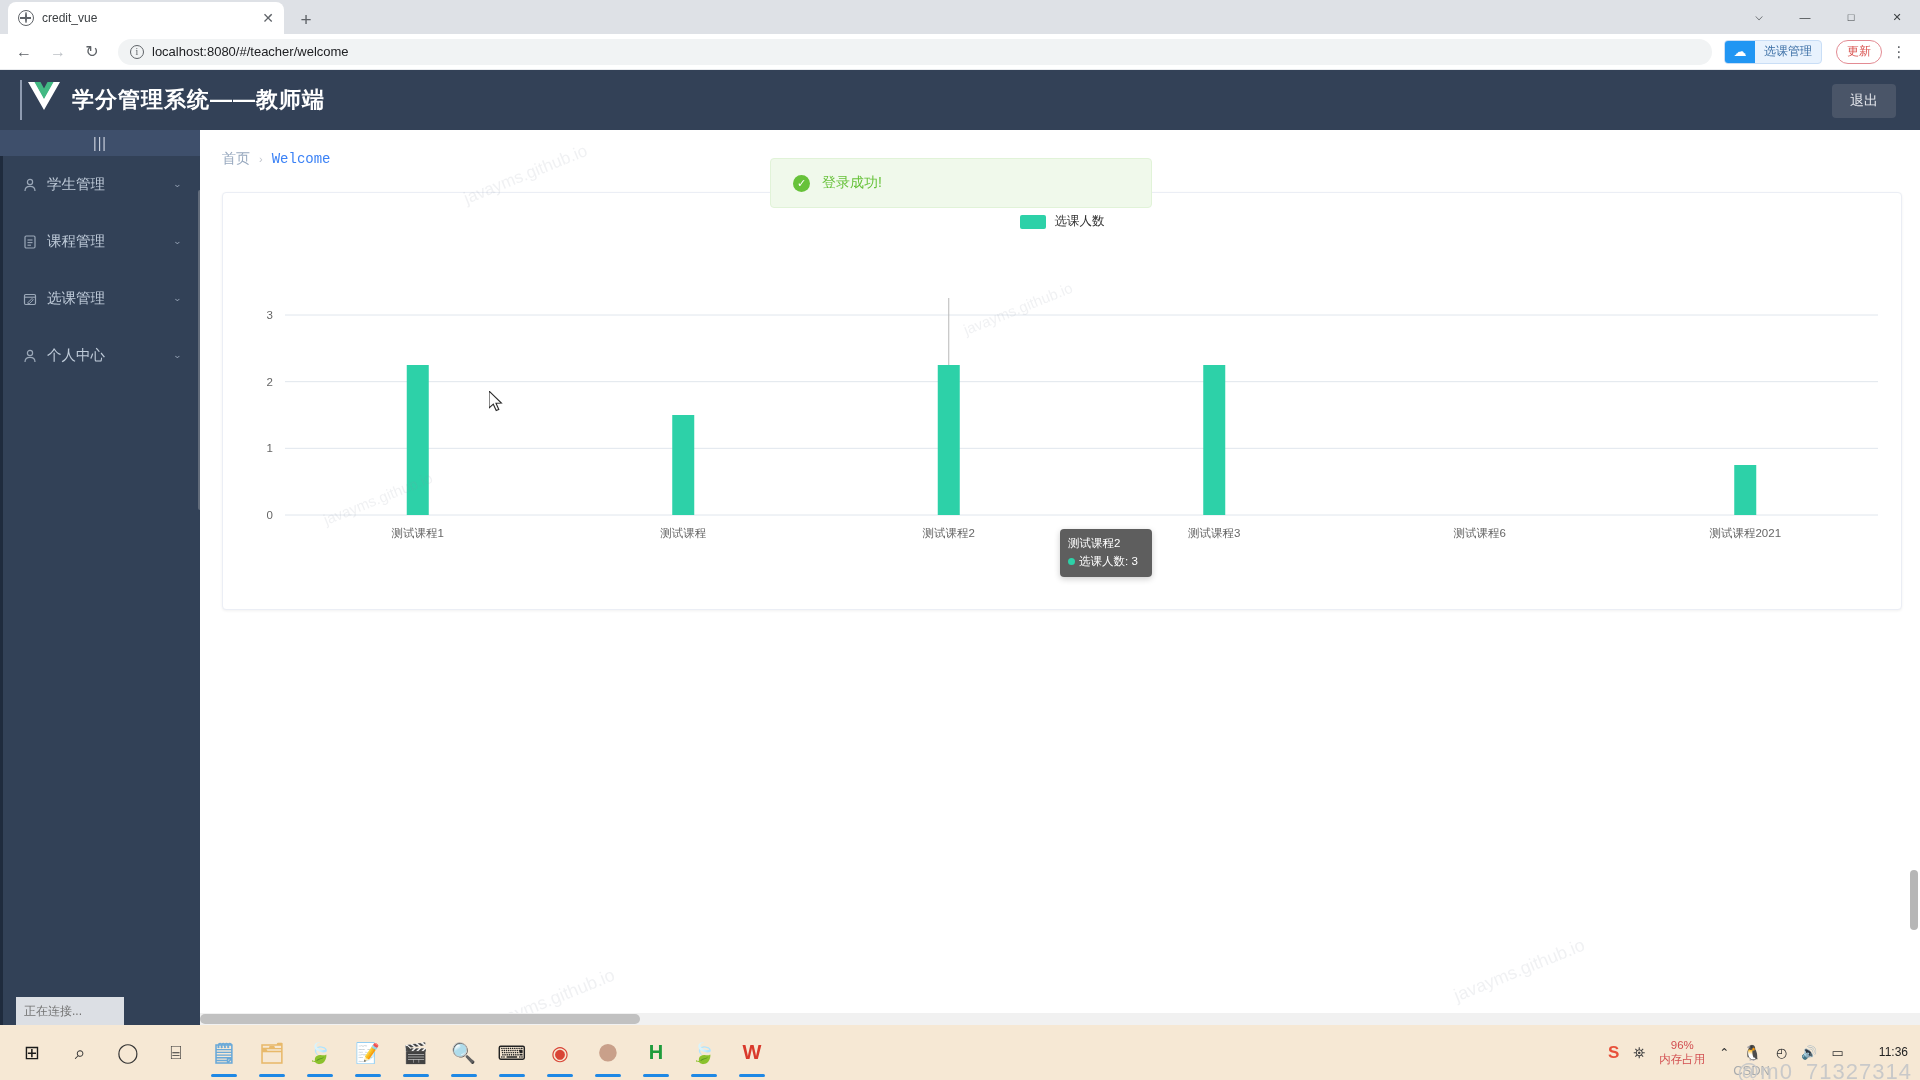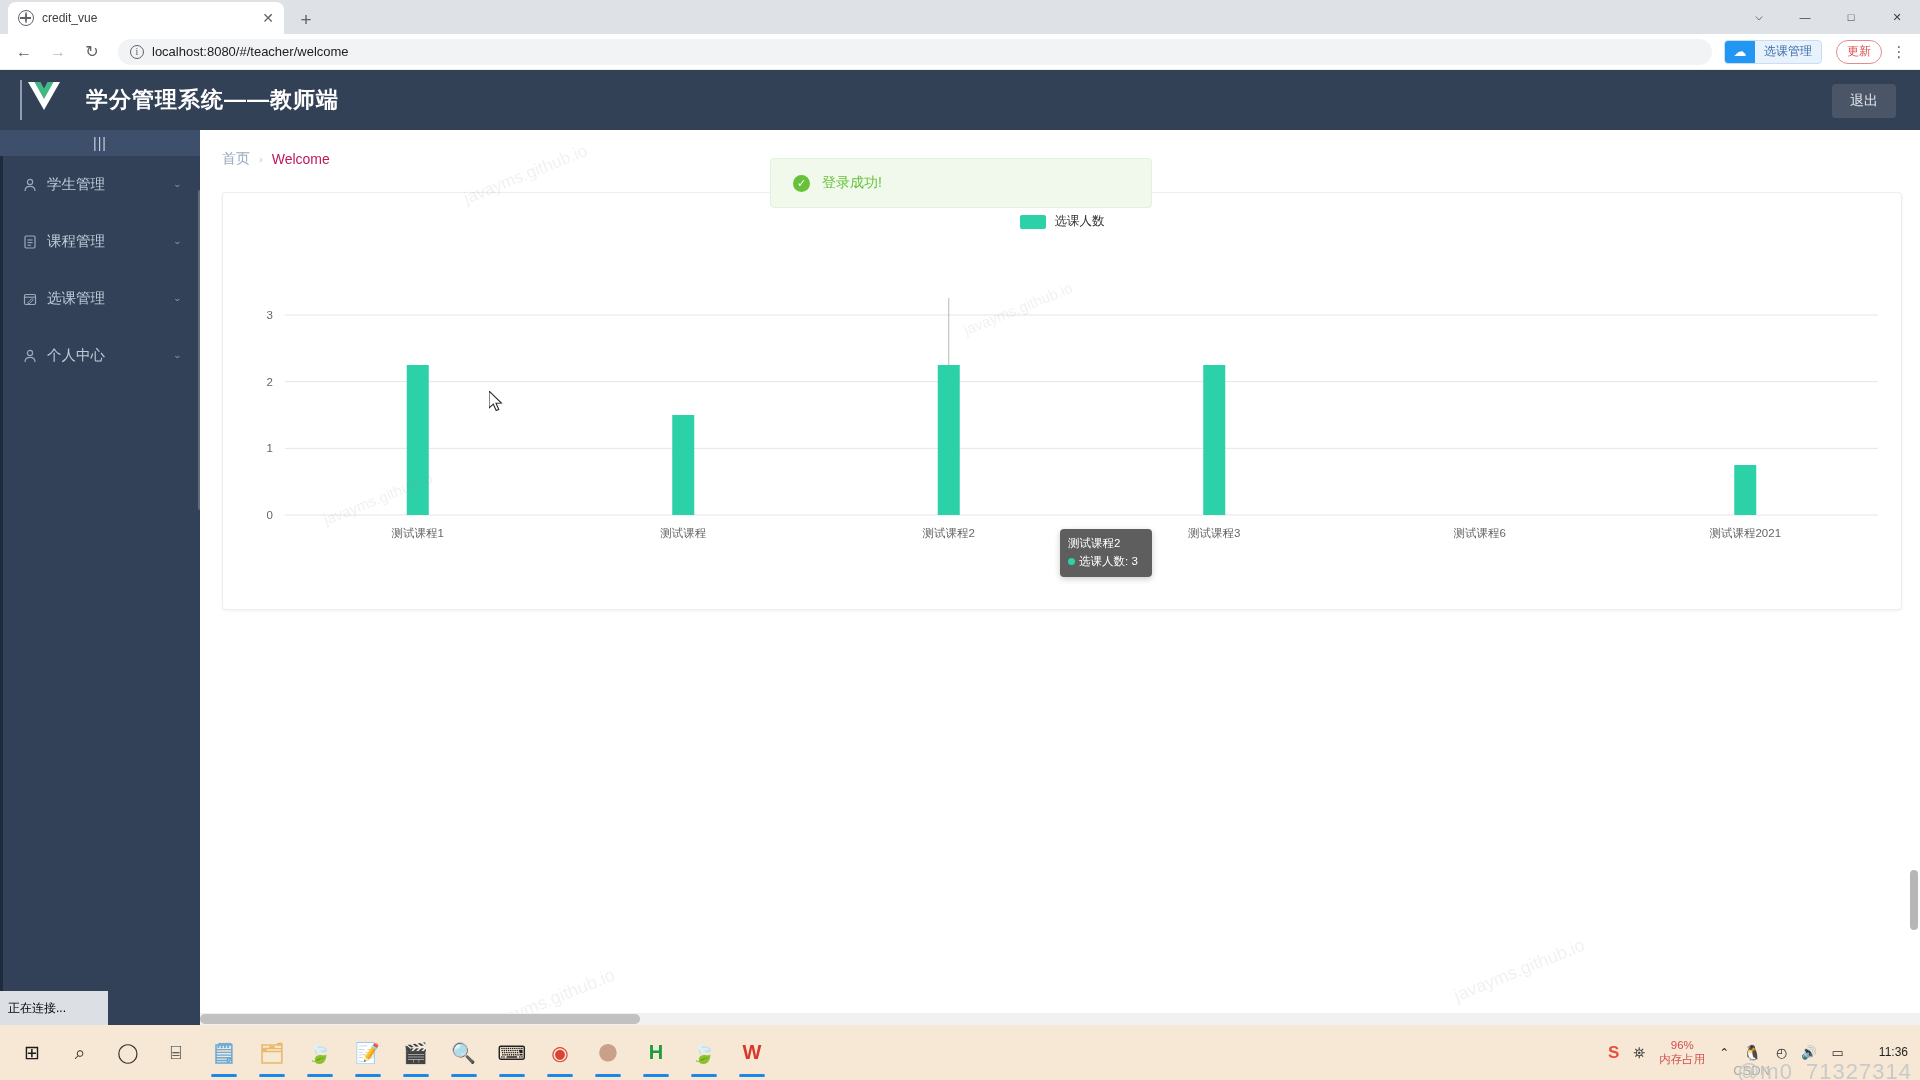--- a/index.html
+++ b/index.html
@@ -89,21 +89,21 @@
 
   
   .page {
     position: absolute; top: 70px; left: 0; width: 1920px; height: 955px;
     background: #fff; overflow: hidden;
   }
   .app-header {
     position: absolute; top: 0; left: 0; width: 1920px; height: 60px;
     background: #334157; display: flex; align-items: center;
   }
-  .logo-wrap { display: flex; align-items: center; margin-left: 20px; gap: 26px; }
+  .logo-wrap { display: flex; align-items: center; margin-left: 20px; gap: 12px; }
   .logo-mark {
     width: 40px; height: 40px; position: relative; border-left: 2px solid #8f9bb0;
     padding-left: 6px;
   }
   .logo-v {
     width: 32px; height: 34px;
   }
   .app-title { color: #fff; font-size: 22px; font-weight: bold; letter-spacing: 1px; }
   .logout-btn {
     position: absolute; right: 24px; top: 14px;
@@ -143,21 +143,21 @@
   .content {
     position: absolute; left: 200px; top: 60px; width: 1720px; height: 895px;
     background: #ffffff;
   }
   .breadcrumb {
     padding: 20px 0 0 22px; font-size: 14px; color: #97a8be;
     display: flex; align-items: center; gap: 9px;
   }
   .breadcrumb .bc-home { color: #97a8be; cursor: pointer; }
   .breadcrumb .bc-sep { color: #c0c4cc; font-size: 11px; }
-  .breadcrumb .bc-cur { color: #be185d; }
+  .breadcrumb .bc-cur { color: #3b82f6; font-family: Liberation Mono, monospace; }
 
   .card {
     position: absolute; left: 22px; top: 62px; width: 1680px; height: 418px;
     background: #fff; border: 1px solid #ebeef5; border-radius: 4px;
     box-shadow: 0 1px 3px rgba(0,0,0,.06);
   }
   .chart-title {
     text-align: center; font-size: 16.5px; font-weight: bold; color: #333;
     margin-top: 36px; letter-spacing: .5px;
   }
@@ -204,22 +204,22 @@
   }
   .page-hscroll-thumb {
     position: absolute; left: 0px; top: 1px; width: 440px; height: 10px;
     background: #c1c1c1; border-radius: 5px;
   }
   .page-vscroll-thumb {
     position: absolute; right: 2px; top: 800px; width: 8px; height: 60px;
     background: #b6b6b6; border-radius: 4px;
   }
   .statusbar {
-    position: absolute; left: 0; bottom: 0; height: 34px; min-width: 108px;
-    background: #dcdfe4; color: #000000; font-size: 12px;
+    position: absolute; left: 16px; bottom: 0; height: 28px; min-width: 108px;
+    background: #dcdfe4; color: #737373; font-size: 12px;
     display: flex; align-items: center; padding: 0 8px; z-index: 60;
   }
 
   
   .taskbar {
     position: absolute; left: 0; top: 1025px; width: 1920px; height: 55px;
     background: #f6e8d4; display: flex; align-items: center;
   }
   .tb-left { display: flex; align-items: center; gap: 0px; padding-left: 8px; }
   .tb-icon {

